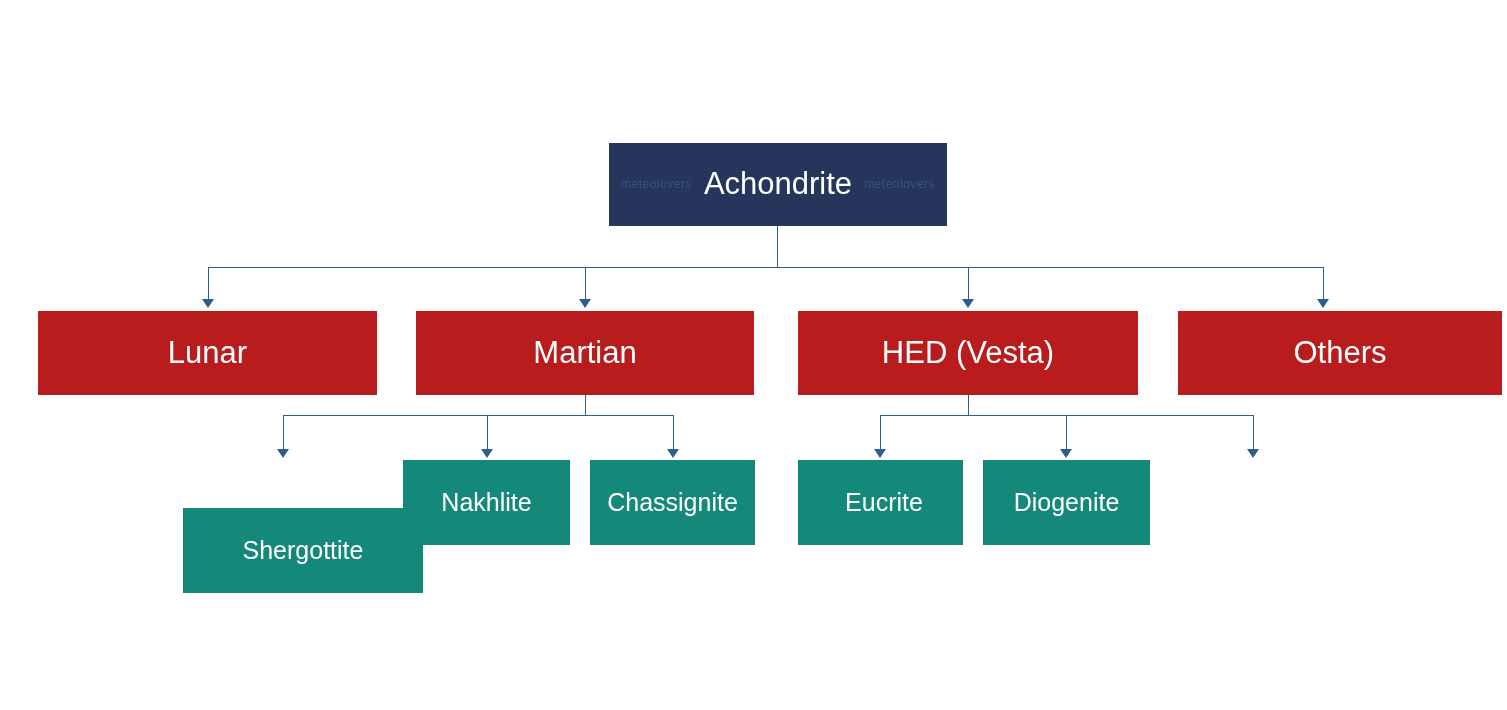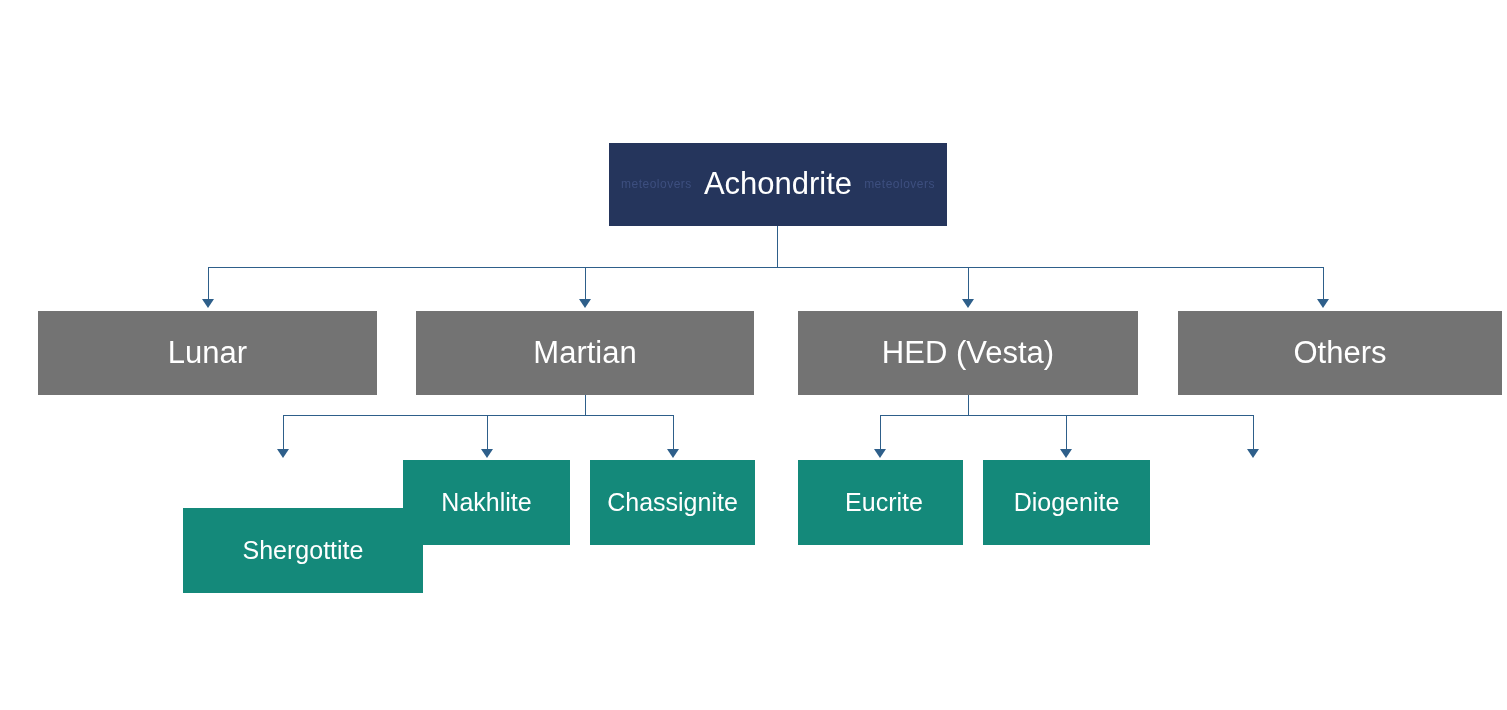--- a/index.html
+++ b/index.html
@@ -28,21 +28,21 @@
     color: #ffffff;
     text-align: center;
     line-height: 1.1;
     white-space: nowrap;
   }
   .node-root {
     background: #25355c;
     font-size: 31px;
   }
   .node-l1 {
-    background: #737373;
+    background: #b91c1c;
     font-size: 31px;
   }
   .node-l2 {
     background: #14897a;
     font-size: 25px;
   }
   .node-label {
     position: relative;
     z-index: 3;
   }

